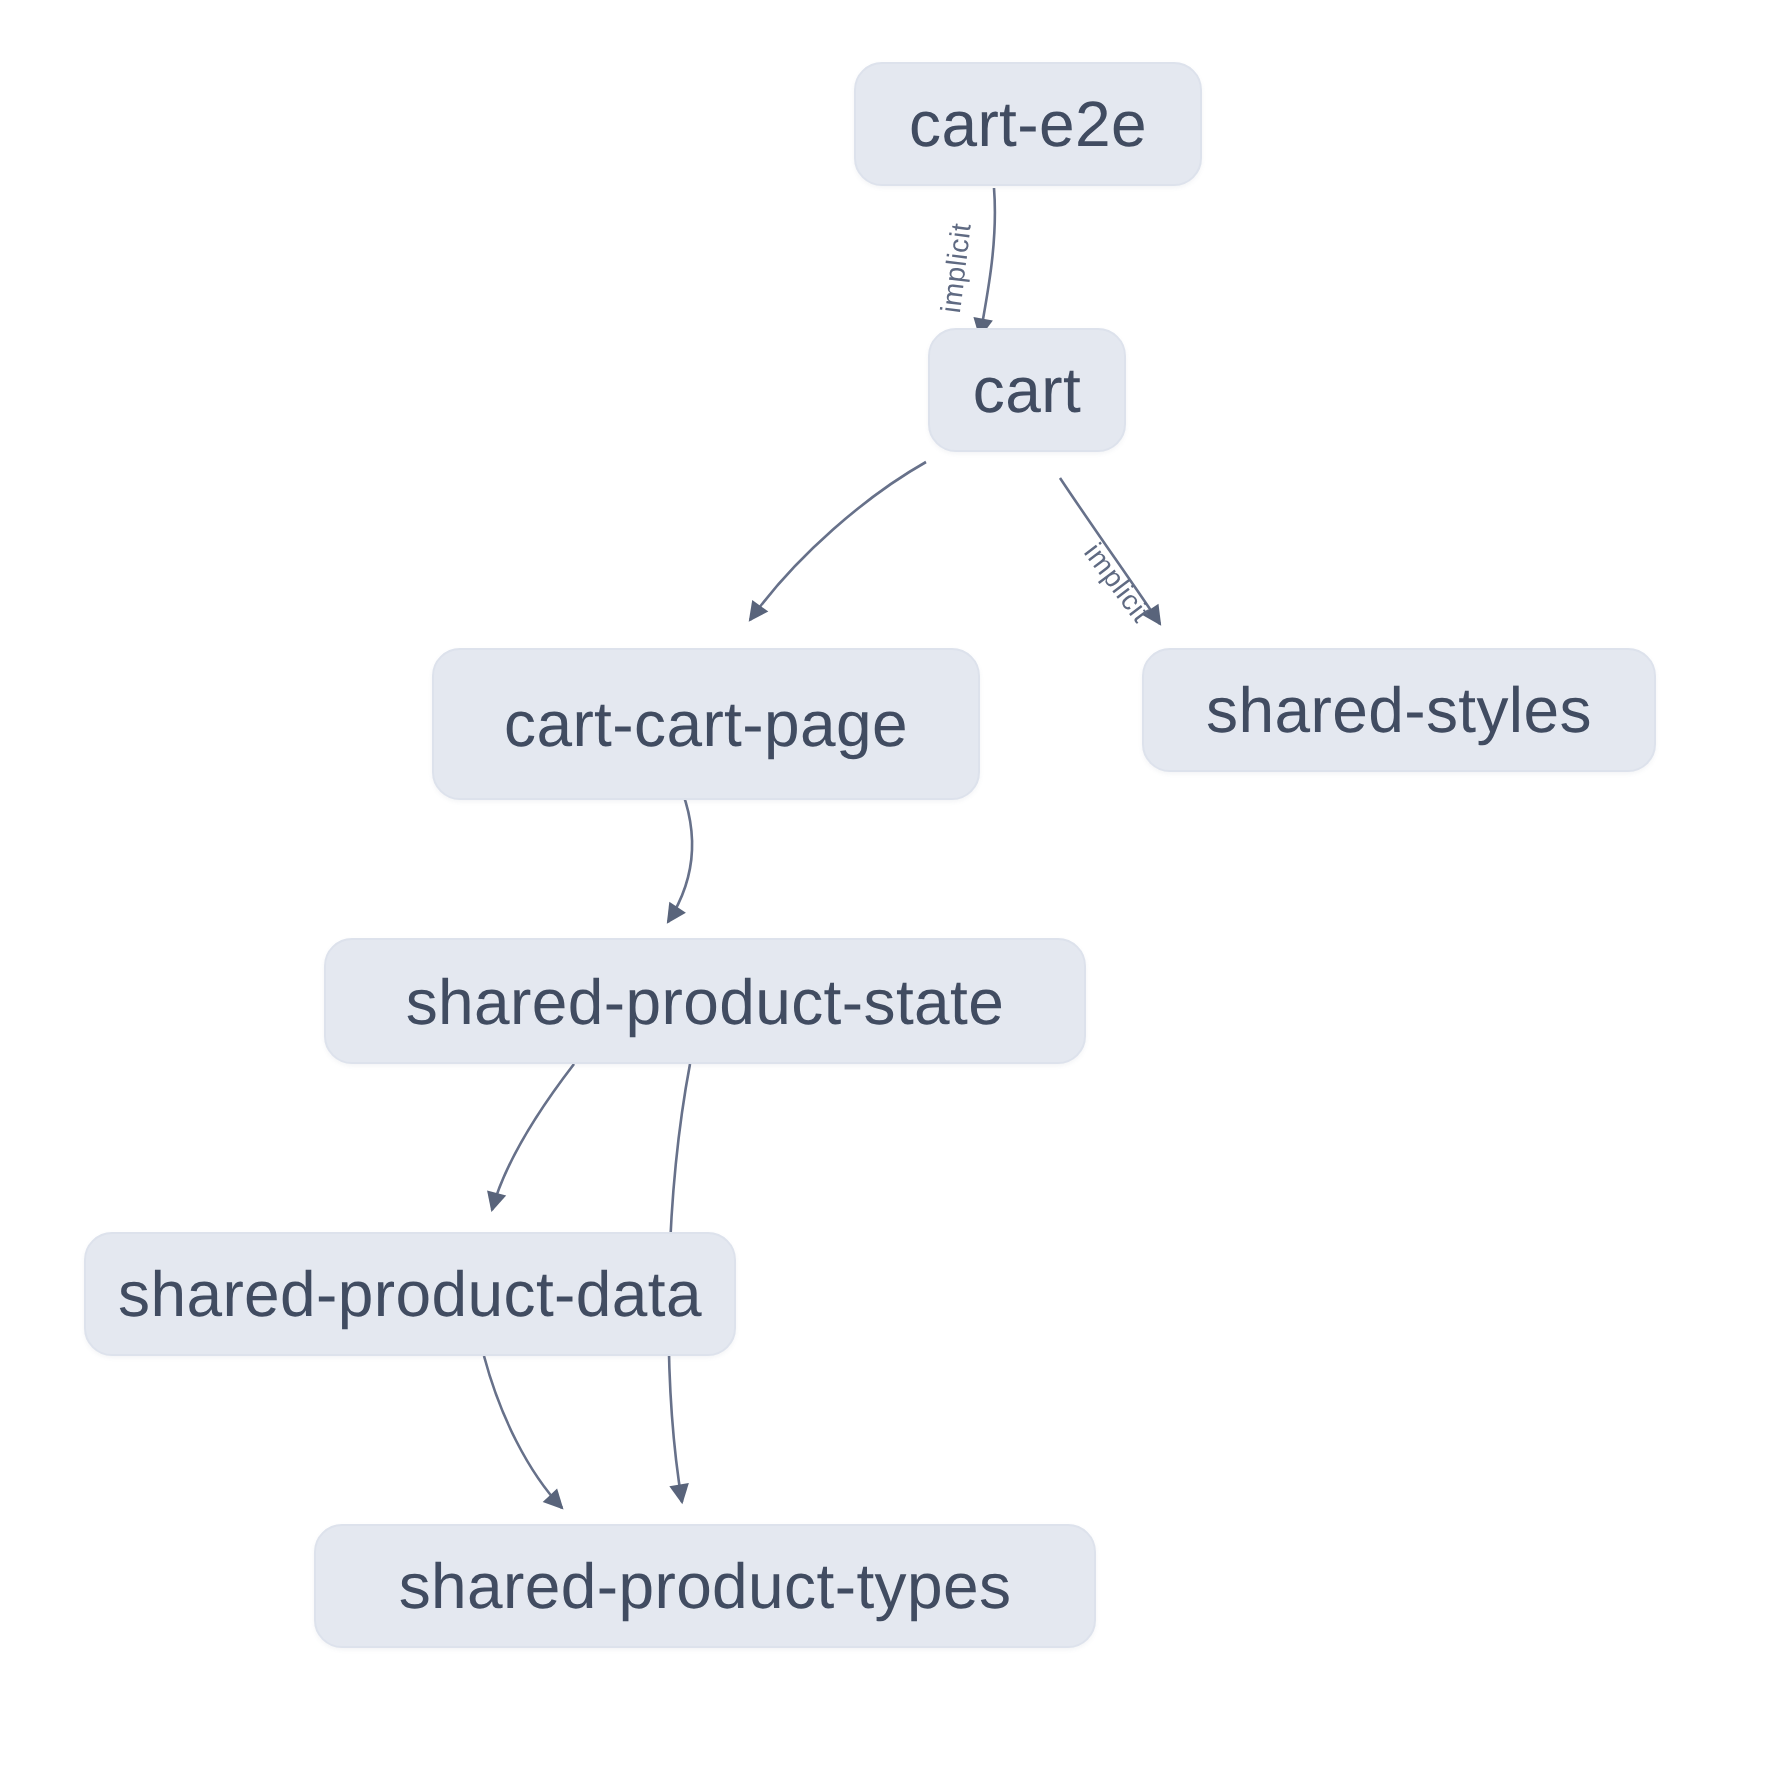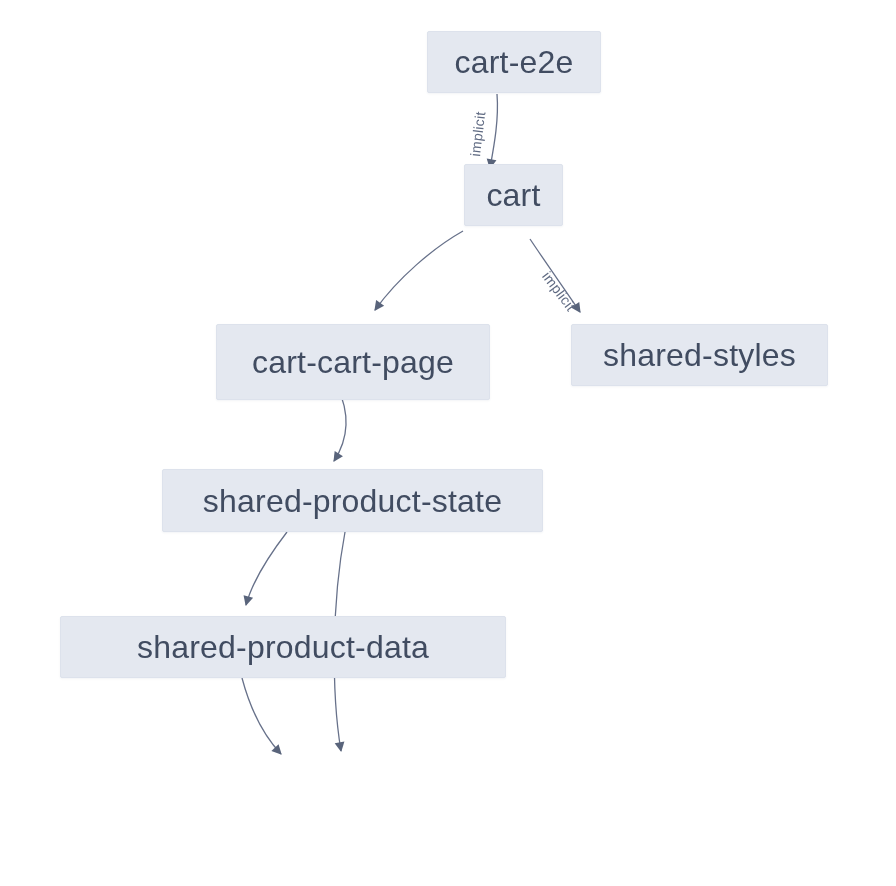--- a/index.html
+++ b/index.html
@@ -43,21 +43,21 @@
     font-family: "Liberation Sans", "DejaVu Sans", sans-serif;
     letter-spacing: 0.3px;
   }
   .node {
     position: absolute;
     display: flex;
     align-items: center;
     justify-content: center;
     background: var(--node-fill);
     border: 1px solid var(--node-border);
-    border-radius: 2px;
+    border-radius: 14px;
     box-shadow: 0 1px 2px rgba(100, 116, 139, 0.08);
     cursor: pointer;
   }
   .node-label {
     color: var(--node-text);
     font-size: 32px;
     line-height: 1;
     white-space: nowrap;
     letter-spacing: 0.2px;
   }
@@ -106,18 +106,21 @@
   </div>
 
   <div class="node" style="left:571px; top:324px; width:257px; height:62px;">
     <span class="node-label">shared-styles</span>
   </div>
 
   <div class="node" style="left:162px; top:469px; width:381px; height:63px;">
     <span class="node-label">shared-product-state</span>
   </div>
 
-  <div class="node" style="left:60px; top:616px; width:446px; height:62px;">
+  <div class="node" style="left:42px; top:616px; width:326px; height:62px;">
     <span class="node-label">shared-product-data</span>
   </div>
 
+  <div class="node" style="left:157px; top:762px; width:391px; height:62px;">
+    <span class="node-label">shared-product-types</span>
+  </div>
 
 </div>
 
 </body></html>

